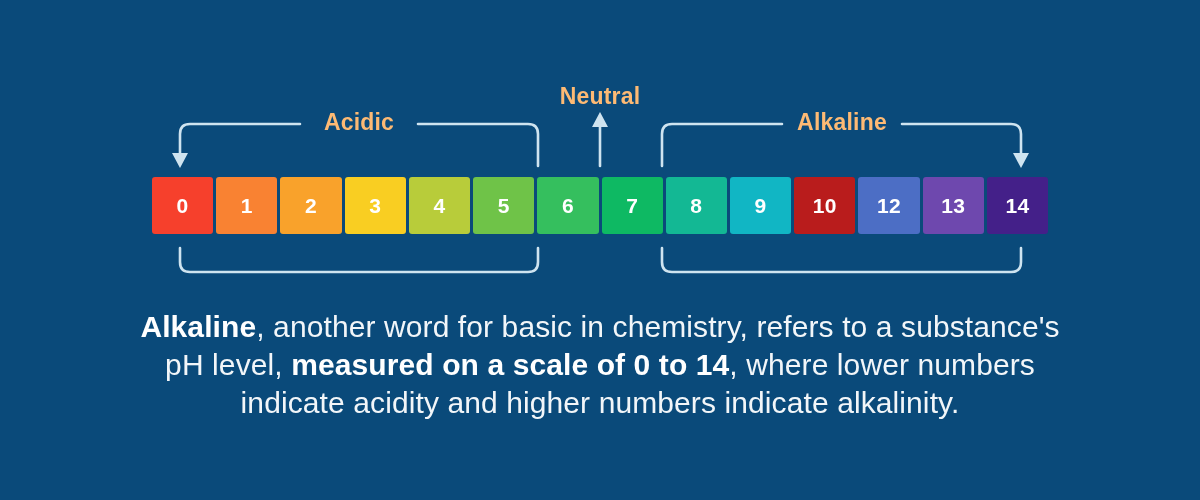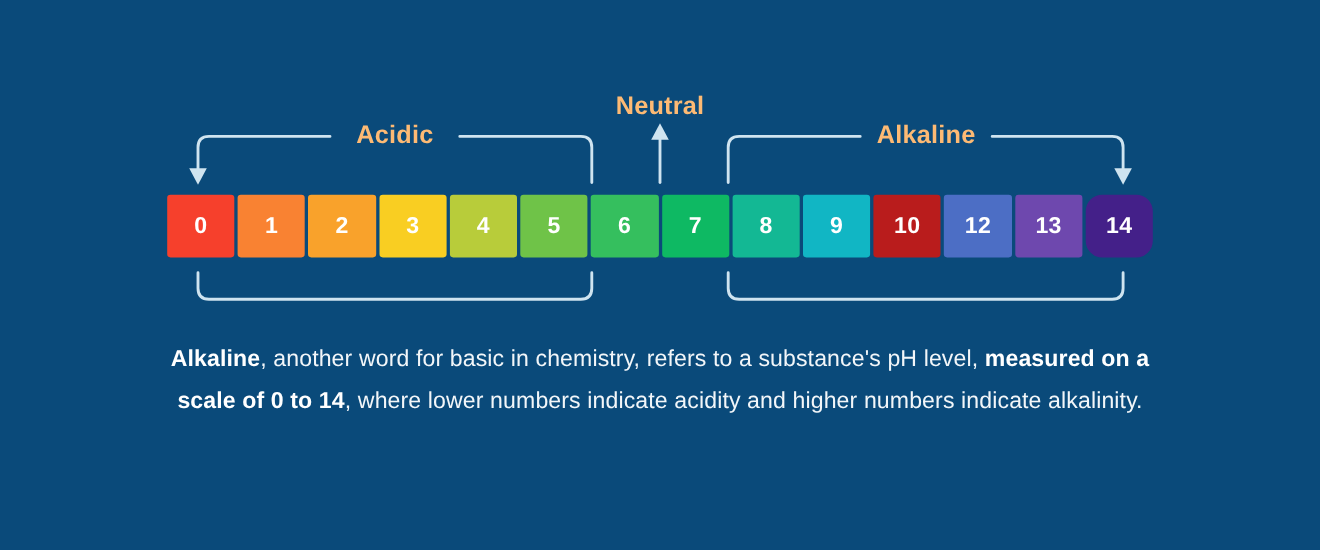--- a/index.html
+++ b/index.html
@@ -74,21 +74,21 @@
 
   
   #caption {
     position: absolute;
     left: 50%;
     top: 308px;
     transform: translateX(-50%);
     width: 920px;
     text-align: center;
     color: #F2F6F9;
-    font-size: 21px;
+    font-size: 30px;
     line-height: 38px;
     letter-spacing: 0.1px;
   }
   #caption b { font-weight: bold; color: #FFFFFF; }
 </style>
 </head>
 <body style="background: rgb(10, 74, 122);">
 
 <div id="infographic" style="background: rgb(10, 74, 122);">
 
@@ -154,21 +154,21 @@
       </div>
       <div class="ph-tile" style="background: #b91c1c;">
         <span>10</span>
       </div>
       <div class="ph-tile" style="background: rgb(76, 110, 197);">
         <span>12</span>
       </div>
       <div class="ph-tile" style="background: rgb(110, 72, 174); text-align: right;">
         <span>13</span>
       </div>
-      <div class="ph-tile" style="background: rgb(68, 32, 137); border-radius: 15px;">
+      <div class="ph-tile" style="background: rgb(68, 32, 137);">
         <span>14</span>
       </div>
     </div>
 
   <div id="caption" style="color: rgb(242, 246, 249);">
     <span><b>Alkaline</b><span>, another word for basic in chemistry, refers to a substance's</span></span>
     <span><span>pH level, </span><b>measured on a scale of 0 to 14</b><span>, where lower numbers</span></span>
     <span>indicate acidity and higher numbers indicate alkalinity.</span>
   </div>
 

